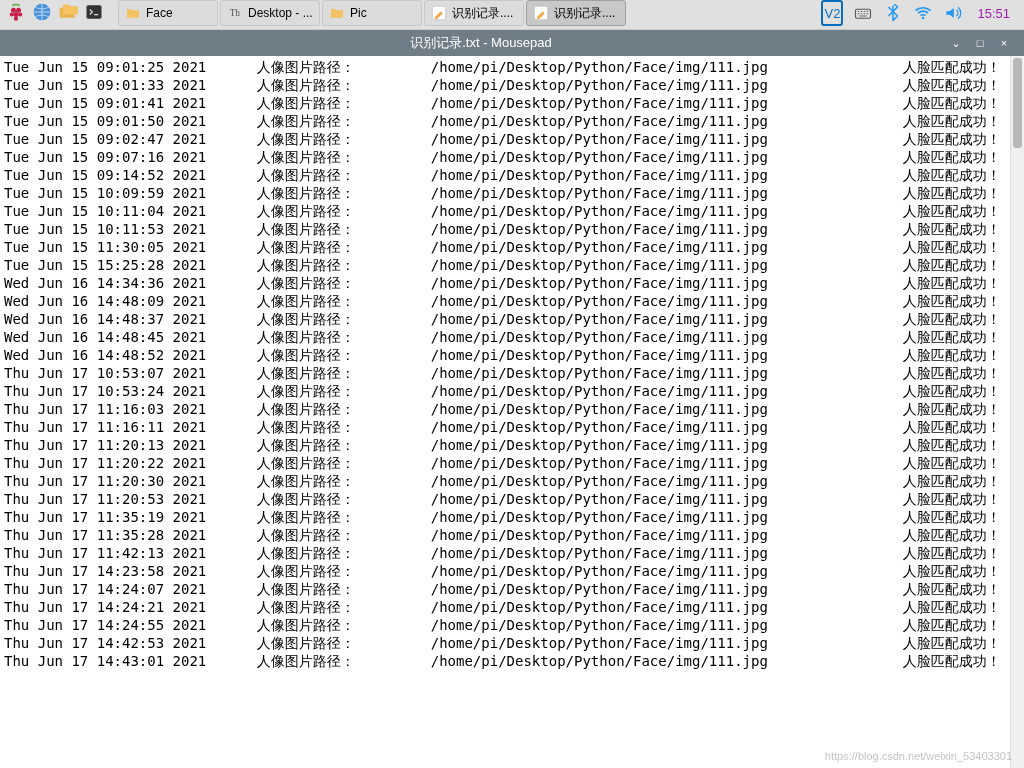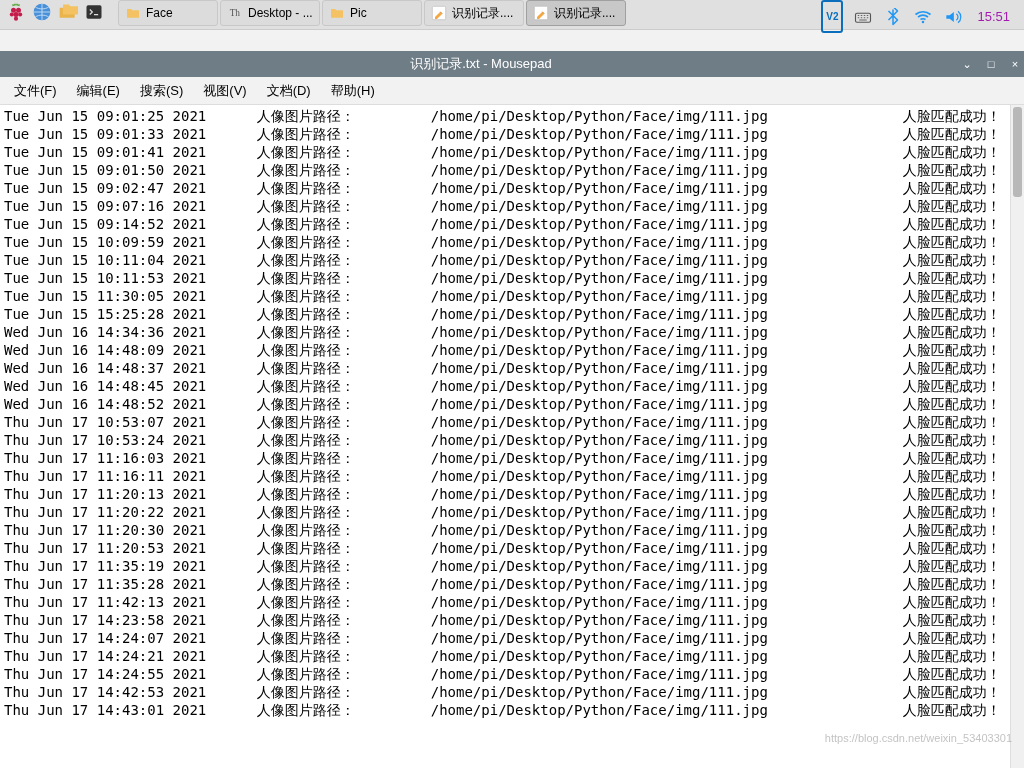--- a/index.html
+++ b/index.html
@@ -46,22 +46,21 @@
     flex-direction: column;
     background: #f2f2f2;
   }
   .titlebar {
     height: 26px;
     background: #6f7d87;
     color: #fff;
     display: flex;
     align-items: center;
     font-size: 13px;
-    padding: 0 2px;
-    margin-top: 21px;
+    padding: 0 13px;
   }
   .titlebar .title { flex:1; text-align:center; }
   .winbtns { display:flex; gap:10px; }
   .winbtn { width:14px; height:14px; display:flex; align-items:center; justify-content:center; cursor:pointer; color:#fff; font-size:11px;}
   
   .menubar {
     height: 28px;
     background: #f2f2f2;
     display: flex;
     align-items: center;
@@ -98,21 +97,21 @@
     position:absolute;
     left:2px; right:2px;
     top:2px;
     height:90px;
     background:#b8b8b8;
     border-radius:3px;
   }
   .watermark {
     position: absolute;
     right: 12px;
-    bottom: 24px;
+    bottom: 6px;
     font-size: 11px;
     color: rgba(120,120,120,0.45);
     font-family: sans-serif;
     pointer-events:none;
   }
 </style>
 </head>
 <body>
 
 <div class="taskbar">
@@ -188,21 +187,21 @@
             <rect x="2" y="2" width="20" height="20" rx="2" fill="#fff" stroke="#bbb"></rect>
             <path d="M6 18l8-8 3 3-8 8H6v-3z" fill="#f4a742"></path>
             <path d="M14 10l3 3" stroke="#b56d1e" stroke-width="1"></path>
           </svg>
         </span>
         <span>识别记录....</span>
       </div>
     </div>
 
   <div class="tray">
-    <div class="tray-icon" style="border:2px solid #0a6ebd;color:#0a6ebd;font-size:10px;font-weight:bold;border-radius:3px;width:22px;height:33px;">V2</div>
+    <div class="tray-icon" style="border:2px solid #0a6ebd;color:#0a6ebd;font-size:13px;font-weight:normal;border-radius:3px;width:22px;height:26px;">V2</div>
     <div class="tray-icon">
       <svg viewBox="0 0 24 24" width="18" height="18">
           <rect x="2" y="7" width="20" height="12" rx="2" fill="none" stroke="#555" stroke-width="1.5"></rect>
           <path d="M5 10h2M9 10h2M13 10h2M17 10h2M5 13h2M9 13h2M13 13h2M17 13h2M7 16h10" stroke="#555" stroke-width="1.2"></path>
         </svg>
     </div>
     <div class="tray-icon">
       <svg viewBox="0 0 24 24" width="18" height="18">
           <path d="M12 2v20l6-6-12-12m0 12l12-12-6-6" stroke="#2196f3" stroke-width="2" fill="none" stroke-linejoin="round"></path>
         </svg>
@@ -225,28 +224,20 @@
 
 <div class="window">
   <div class="titlebar">
     <span class="title">识别记录.txt - Mousepad</span>
     <div class="winbtns">
       <div class="winbtn">⌄</div>
       <div class="winbtn">□</div>
       <div class="winbtn">×</div>
     </div>
   </div>
-  <div class="menubar" id="menubar">
-      <span class="menuitem">文件(F)</span>
-      <span class="menuitem">编辑(E)</span>
-      <span class="menuitem">搜索(S)</span>
-      <span class="menuitem">视图(V)</span>
-      <span class="menuitem">文档(D)</span>
-      <span class="menuitem">帮助(H)</span>
-    </div>
   <div class="editor-wrap" style="position:relative;">
     <div class="editor" id="editor">Tue Jun 15 09:01:25 2021      人像图片路径：         /home/pi/Desktop/Python/Face/img/111.jpg                人脸匹配成功！
 Tue Jun 15 09:01:33 2021      人像图片路径：         /home/pi/Desktop/Python/Face/img/111.jpg                人脸匹配成功！
 Tue Jun 15 09:01:41 2021      人像图片路径：         /home/pi/Desktop/Python/Face/img/111.jpg                人脸匹配成功！
 Tue Jun 15 09:01:50 2021      人像图片路径：         /home/pi/Desktop/Python/Face/img/111.jpg                人脸匹配成功！
 Tue Jun 15 09:02:47 2021      人像图片路径：         /home/pi/Desktop/Python/Face/img/111.jpg                人脸匹配成功！
 Tue Jun 15 09:07:16 2021      人像图片路径：         /home/pi/Desktop/Python/Face/img/111.jpg                人脸匹配成功！
 Tue Jun 15 09:14:52 2021      人像图片路径：         /home/pi/Desktop/Python/Face/img/111.jpg                人脸匹配成功！
 Tue Jun 15 10:09:59 2021      人像图片路径：         /home/pi/Desktop/Python/Face/img/111.jpg                人脸匹配成功！
 Tue Jun 15 10:11:04 2021      人像图片路径：         /home/pi/Desktop/Python/Face/img/111.jpg                人脸匹配成功！

